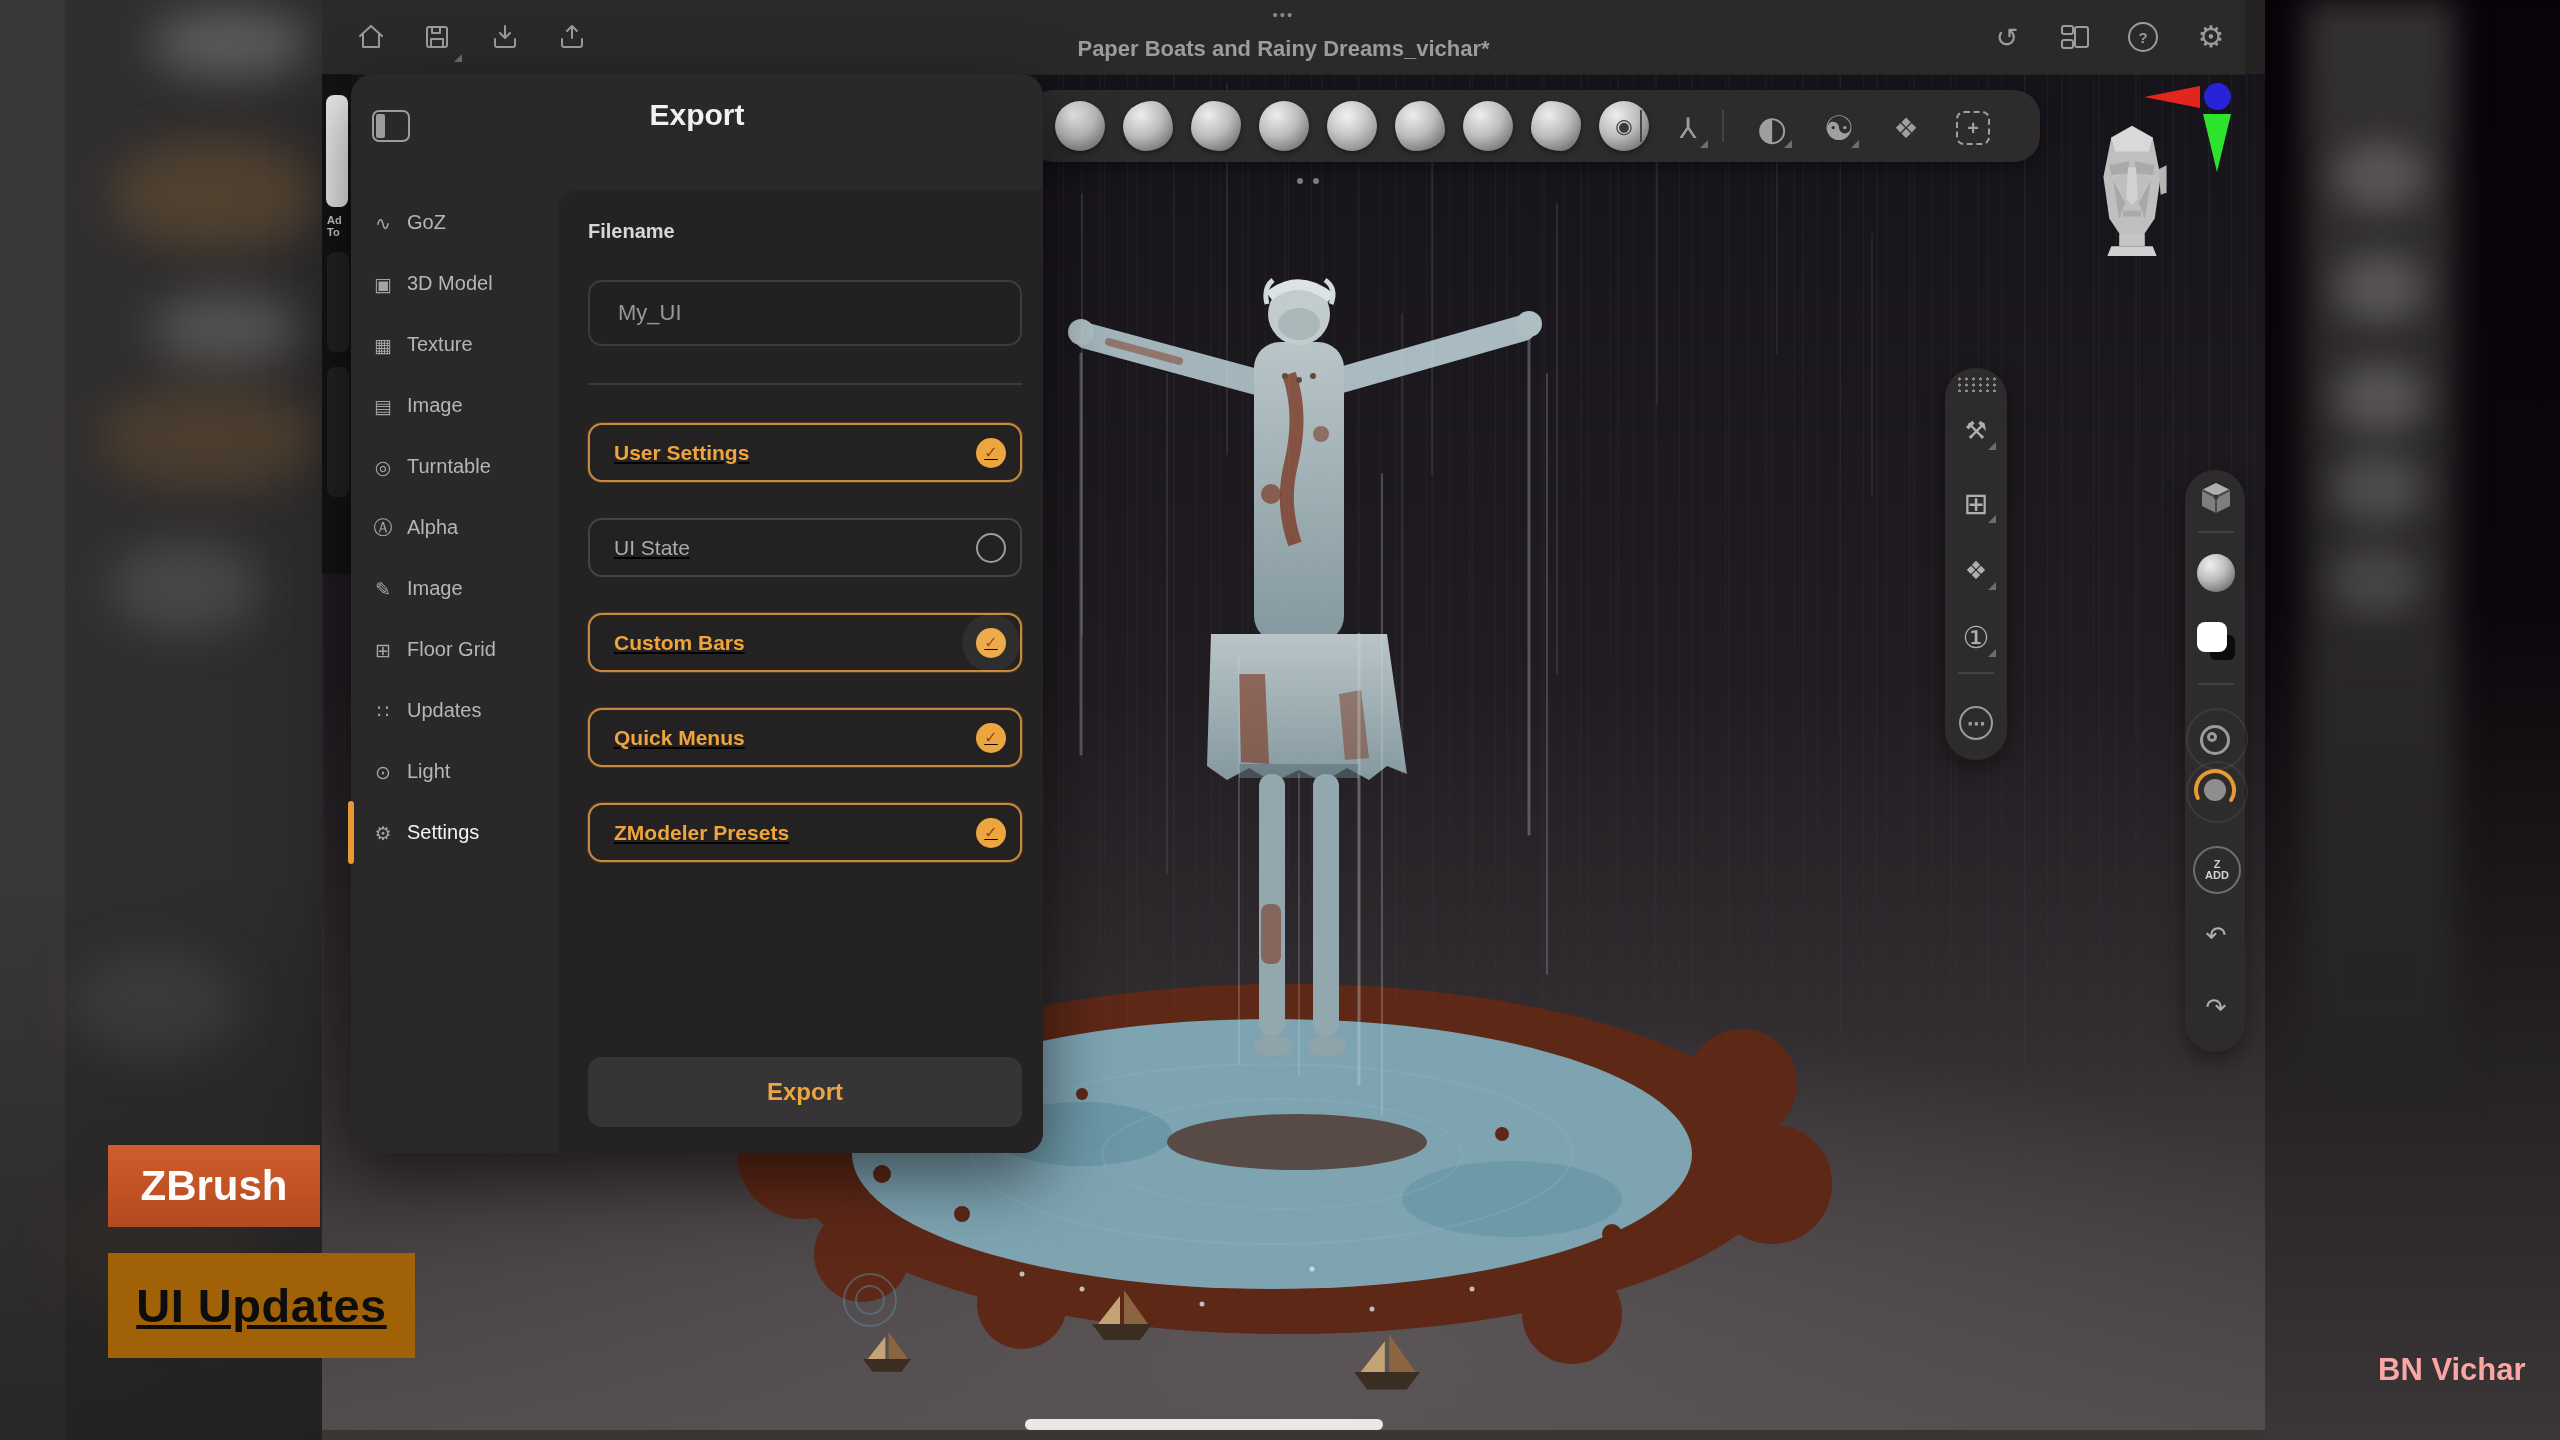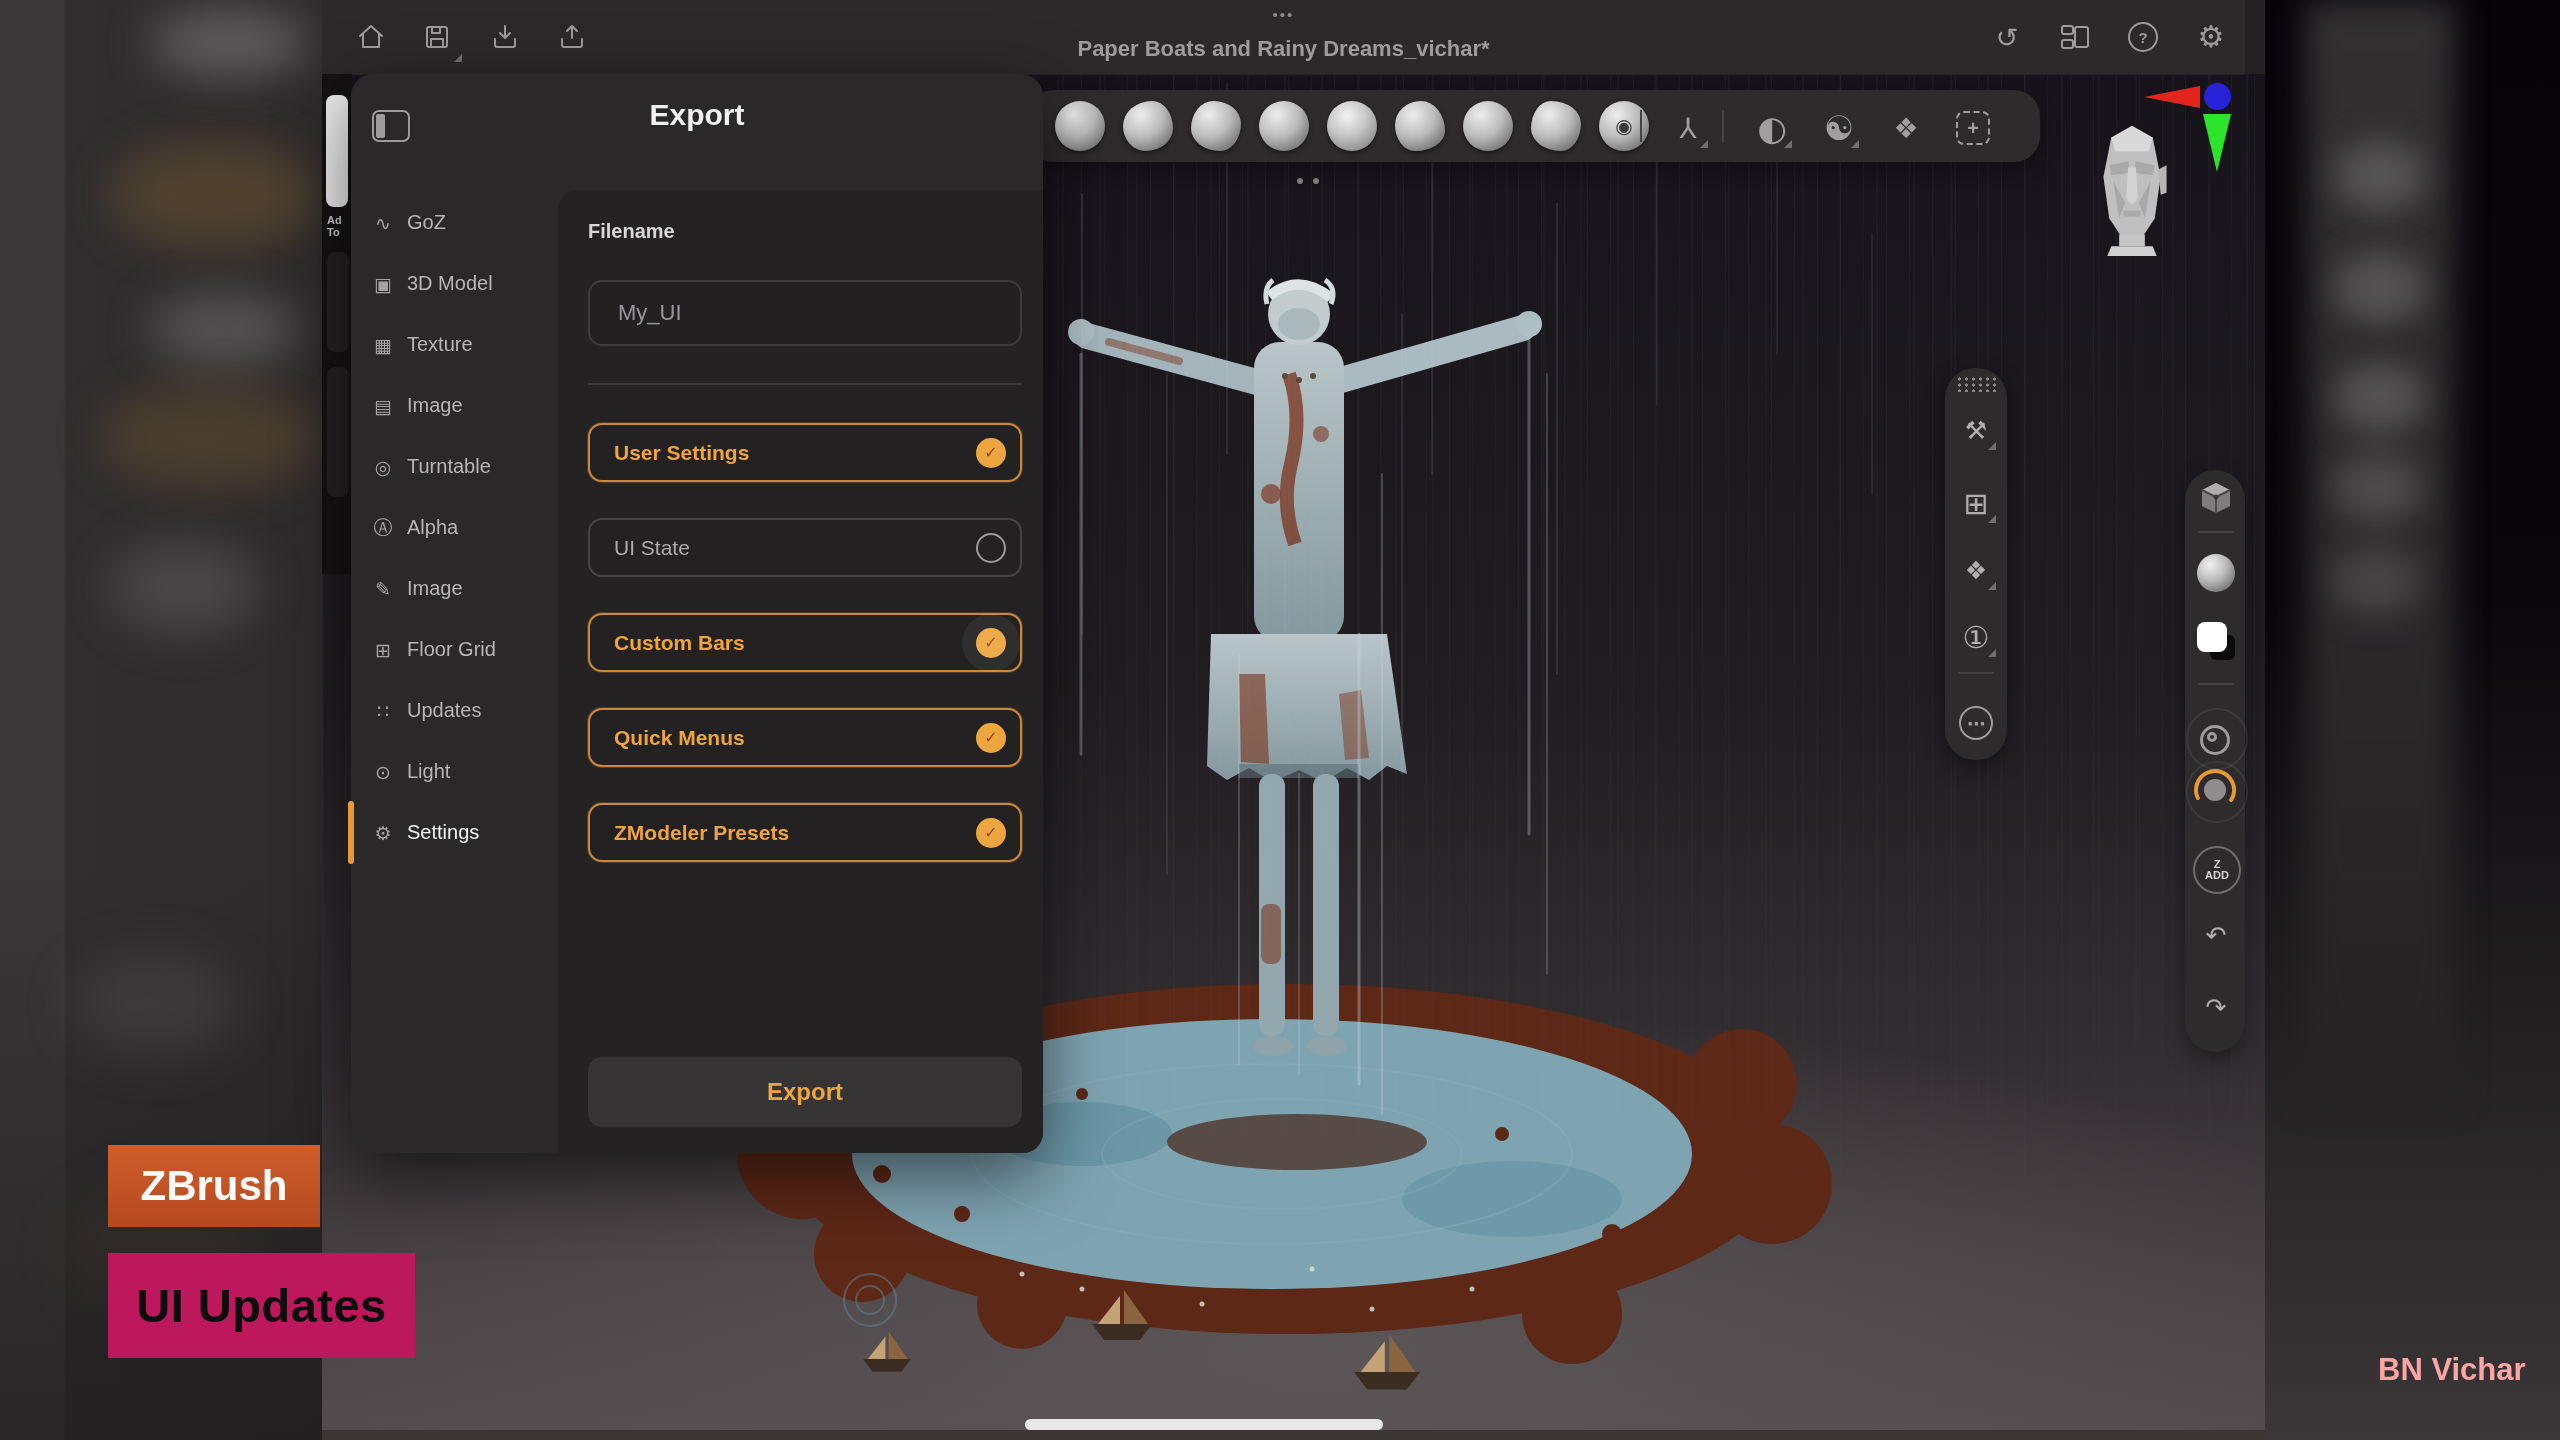--- a/index.html
+++ b/index.html
@@ -120,44 +120,44 @@
   .sb-item.active .sb-label{color:#f4f2f3;font-weight:normal;}
   .sb-item.active::before{content:"";position:absolute;left:-3px;top:-1px;width:6px;height:63px;
     background:#e79a33;border-radius:3px;}
   .panel-content{position:absolute;left:207px;top:116px;width:485px;height:963px;background:#242223;
     border-radius:20px 0 20px 0;}
   .filename-label{position:absolute;left:30px;top:30px;font-size:20px;font-weight:bold;color:#d8d6d7;}
   .filename-input{position:absolute;left:30px;top:90px;width:434px;height:66px;box-sizing:border-box;
     background:#222021;border:2px solid #3d3b3c;border-radius:14px;color:#99979b;font-size:22px;
     padding:0 0 0 28px;outline:none;font-family:"Liberation Sans",sans-serif;}
   .content-divider{position:absolute;left:30px;top:193px;width:434px;height:2px;background:#3a383a;}
-  .toggle-list{position:absolute;left:30px;top:233px;width:434px;}
+  .toggle-list{position:absolute;left:30px;top:233px;width:434px;text-decoration:underline;}
   .toggle-row{position:relative;height:59px;margin-bottom:36px;box-sizing:border-box;border-radius:14px;
     border:2px solid #454344;background:#232122;display:flex;align-items:center;justify-content:space-between;
     padding:0 14px 0 24px;}
   .toggle-label{font-size:21px;color:#adabac;}
   .toggle-check{position:relative;width:30px;height:30px;border-radius:50%;border:2.5px solid #9d9b9c;
     box-sizing:border-box;display:flex;align-items:center;justify-content:center;}
   .check-glyph{display:none;font-size:16px;font-weight:bold;color:#9c3d20;}
   .toggle-row.on{border-color:#c9893c;box-shadow:0 0 0 1px rgba(201,137,60,.25);}
   .toggle-row.on .toggle-label{color:#f0a43c;font-weight:bold;}
   .toggle-row.on .toggle-check{border:none;background:#eda63f;}
   .toggle-row.on .check-glyph{display:block;}
   .toggle-row.pressed .toggle-check::after{content:"";position:absolute;left:-14px;top:-14px;width:58px;height:58px;
     border-radius:50%;background:rgba(255,255,255,.06);}
   .export-btn{position:absolute;left:30px;top:867px;width:434px;height:70px;border-radius:14px;background:#363435;
     display:flex;align-items:center;justify-content:center;color:#eda63f;font-size:24px;font-weight:bold;}
 
   
   .brand-box{position:absolute;left:108px;top:1145px;width:212px;height:82px;z-index:20;
     background:linear-gradient(180deg,#d05d2c,#b44a1f);display:flex;align-items:center;justify-content:center;
     color:#fdfcfb;font-size:42px;font-weight:bold;}
-  .caption-box{position:absolute;left:108px;top:1253px;width:307px;height:105px;z-index:20;background:#be185d;
+  .caption-box{position:absolute;left:108px;top:1253px;width:307px;height:105px;z-index:20;background:#a16207;
     display:flex;align-items:center;justify-content:center;color:#0d0d0d;font-size:47px;font-weight:bold;
-    letter-spacing:.5px;}
+    letter-spacing:.5px;text-decoration:underline;}
   .credit{position:absolute;left:2378px;top:1352px;z-index:20;color:#fca5a5;font-size:31px;font-weight:bold;}
 </style>
 </head>
 <body>
 
 <div class="stage">
 
   <div class="backdrop-left">
     <div class="blob" style="left:150px;top:8px;width:160px;height:70px;background:rgba(130,127,128,.55);"></div>
     <div class="blob" style="left:110px;top:140px;width:210px;height:110px;background:rgba(122,90,52,.45);"></div>

